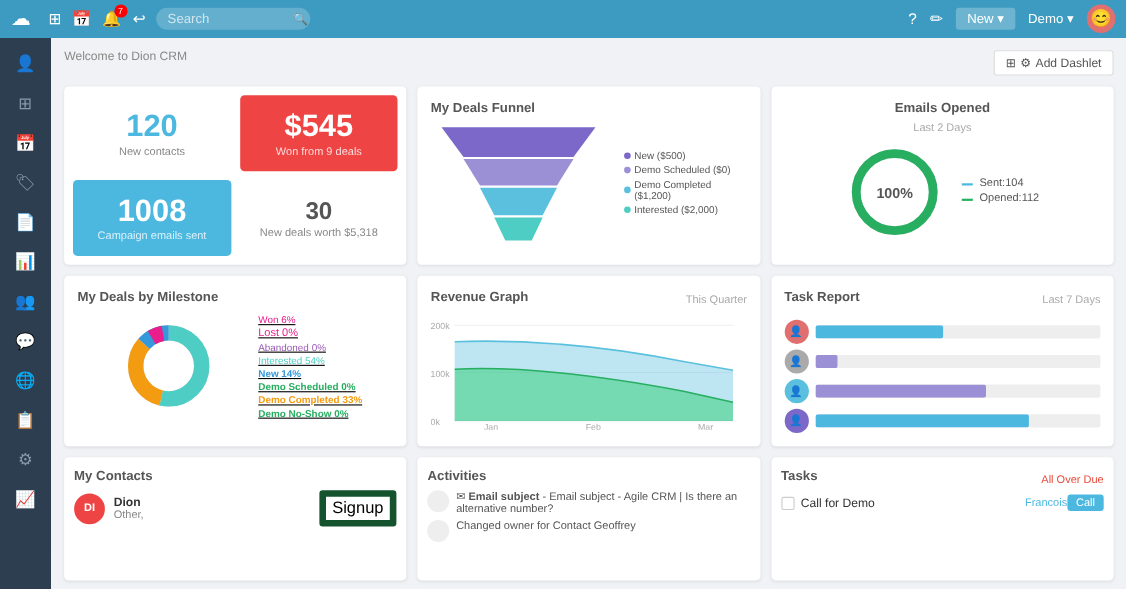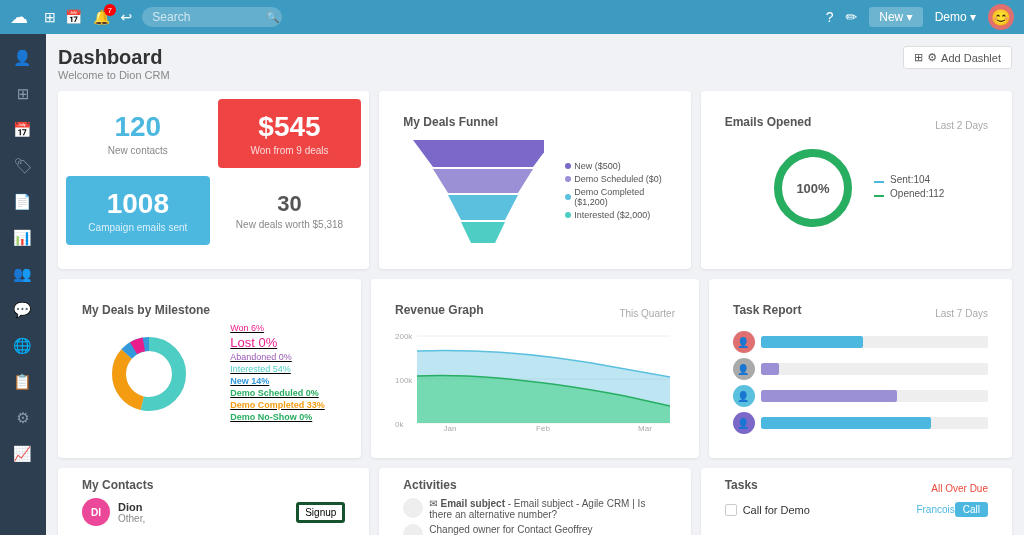--- a/index.html
+++ b/index.html
@@ -132,21 +132,21 @@
     
     .dashboard-grid {
       display: grid;
       grid-template-columns: 1fr 1fr 1fr;
       gap: 10px;
     }
 
     .card {
       background: white;
       border-radius: 4px;
-      padding: 24px;
+      padding: 12px;
       box-shadow: 0 1px 3px rgba(0,0,0,0.08);
     }
     .card-title {
       font-size: 12px;
       color: #555;
       font-weight: bold;
       margin-bottom: 6px;
     }
     .card-subtitle {
       font-size: 10px;
@@ -184,21 +184,21 @@
     .funnel-container {
       display: flex;
       align-items: center;
       gap: 21px;
     }
     .funnel-labels { font-size: 9px; color: #555; display: flex; flex-direction: column; gap: 3px; }
     .funnel-label { display: flex; align-items: center; gap: 3px; }
     .funnel-dot { width: 6px; height: 6px; border-radius: 50%; flex-shrink: 0; }
 
     
-    .emails-header { display: flex; justify-content: space-between; align-items: center; }
+    .emails-header { display: flex; justify-content: space-between; align-items: center; flex-direction: column; }
     .donut-container { display: flex; align-items: center; justify-content: center; gap: 16px; margin-top: 8px; }
     .donut-legend { font-size: 10px; color: #555; }
     .donut-legend div { margin-bottom: 3px; }
 
     
     .milestone-container { display: flex; align-items: flex-end; justify-content: center; gap: 26px; margin-top: 4px; text-decoration: underline; }
     .milestone-labels { font-size: 9px; }
     .milestone-item { margin-bottom: 2px; }
 
     
@@ -216,31 +216,31 @@
     
     .bottom-row {
       display: grid;
       grid-template-columns: 1fr 1fr 1fr;
       gap: 10px;
       margin-top: 10px;
     }
     .contacts-card, .activities-card, .tasks-card {
       background: white;
       border-radius: 4px;
-      padding: 10px 24px;
+      padding: 10px 9px;
       box-shadow: 0 1px 3px rgba(0,0,0,0.08);
-      height: 91px;
+      height: 112px;
       overflow: hidden;
     }
     .contact-item { display: flex; align-items: center; gap: 8px; margin-top: 6px; }
     .contact-avatar { width: 28px; height: 28px; border-radius: 50%; background: #27ae60; color: white; display: flex; align-items: center; justify-content: center; font-size: 10px; font-weight: bold; }
     .contact-info { flex: 1; }
     .contact-name { font-size: 11px; color: #333; font-weight: bold; }
     .contact-sub { font-size: 10px; color: #888; }
-    .signup-btn { background: white; border: 3px solid #14532d; border-radius: 3px; padding: 2px 6px; font-size: 10px; cursor: pointer; }
+    .signup-btn { background: white; border: 6px solid #14532d; border-radius: 3px; padding: 2px 6px; font-size: 15px; cursor: pointer; }
     .activity-item { display: flex; align-items: flex-start; gap: 6px; margin-top: 4px; font-size: 10px; color: #555; }
     .activity-icon { width: 20px; height: 20px; background: #eee; border-radius: 50%; flex-shrink: 0; }
     .task-item { display: flex; align-items: center; justify-content: space-between; margin-top: 4px; }
     .task-check { width: 12px; height: 12px; border: 1px solid #ccc; border-radius: 2px; flex-shrink: 0; }
     .task-name { font-size: 11px; color: #333; margin-left: 6px; flex: 1; }
     .task-owner { font-size: 10px; color: #4cb8e0; margin-left: 6px; }
     .call-btn { background: #4cb8e0; color: white; border: none; border-radius: 3px; padding: 2px 8px; font-size: 10px; cursor: pointer; }
     .tasks-header { display: flex; justify-content: space-between; align-items: center; }
     .overdue-label { font-size: 10px; color: #e74c3c; }
   </style>
@@ -283,21 +283,20 @@
   <div class="sidebar-item">🌐</div>
   <div class="sidebar-item">📋</div>
   <div class="sidebar-item">⚙</div>
   <div class="sidebar-item">📈</div>
 </div>
 
 <div class="main">
 
   <div class="page-header">
     <div>
-      <div class="page-title">Dashboard</div>
       <div class="page-subtitle">Welcome to Dion CRM</div>
     </div>
     <div style="display:flex;align-items:center;gap:6px;">
       <button class="add-dashlet-btn">
         <span>⊞</span>
         <span>⚙</span>
         <span>Add Dashlet</span>
       </button>
     </div>
   </div>
@@ -394,21 +393,21 @@
 
           <circle cx="55" cy="50" r="30" fill="none" stroke="#f39c12" stroke-width="14" stroke-dasharray="62 188" stroke-dashoffset="-101" transform="rotate(-90 55 50)"></circle>
 
           <circle cx="55" cy="50" r="30" fill="none" stroke="#3498db" stroke-width="14" stroke-dasharray="26 188" stroke-dashoffset="-163" transform="rotate(-90 55 50)"></circle>
 
           <circle cx="55" cy="50" r="30" fill="none" stroke="#e91e8c" stroke-width="14" stroke-dasharray="11 188" stroke-dashoffset="-172" transform="rotate(-90 55 50)"></circle>
           <circle cx="55" cy="50" r="20" fill="white"></circle>
         </svg>
         <div class="milestone-labels">
           <div class="milestone-item" style="color:#e91e8c;font-size:9px;">Won 6%</div>
-          <div class="milestone-item" style="color:#e91e8c;font-size:13px;">Lost 0%</div>
+          <div class="milestone-item" style="color:#e91e8c;font-size:10px;">Lost 0%</div>
           <div class="milestone-item" style="color:#9b59b6;font-size:9px;">Abandoned 0%</div>
           <div class="milestone-item" style="color:#4ecdc4;font-size:9px;">Interested 54%</div>
           <div class="milestone-item" style="color:#3498db;font-size:9px;font-weight:bold;">New 14%</div>
           <div class="milestone-item" style="color:#27ae60;font-size:9px;font-weight:bold;">Demo Scheduled 0%</div>
           <div class="milestone-item" style="color:#f39c12;font-size:9px;font-weight:bold;">Demo Completed 33%</div>
           <div class="milestone-item" style="color:#27ae60;font-size:9px;font-weight:bold;">Demo No-Show 0%</div>
         </div>
       </div>
     </div>
 
@@ -473,21 +472,21 @@
         </div>
       </div>
     </div>
   </div>
 
   <div class="bottom-row">
 
     <div class="contacts-card">
       <div class="card-title">My Contacts</div>
       <div class="contact-item">
-        <div class="contact-avatar" style="background:#ec4899;">DI</div>
+        <div class="contact-avatar" style="background:#ef4444;">DI</div>
         <div class="contact-info">
           <div class="contact-name">Dion</div>
           <div class="contact-sub">Other,</div>
         </div>
         <button class="signup-btn">Signup</button>
       </div>
     </div>
 
     <div class="activities-card">
       <div class="card-title">Activities</div>

